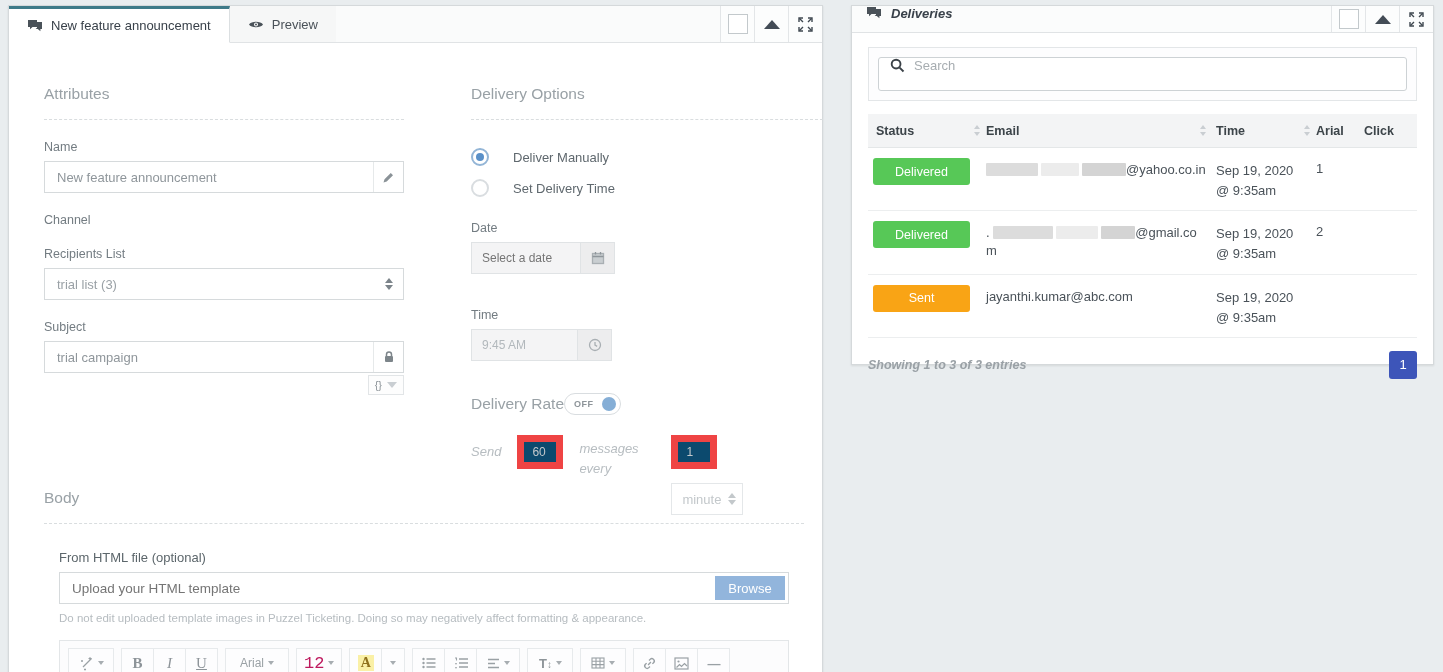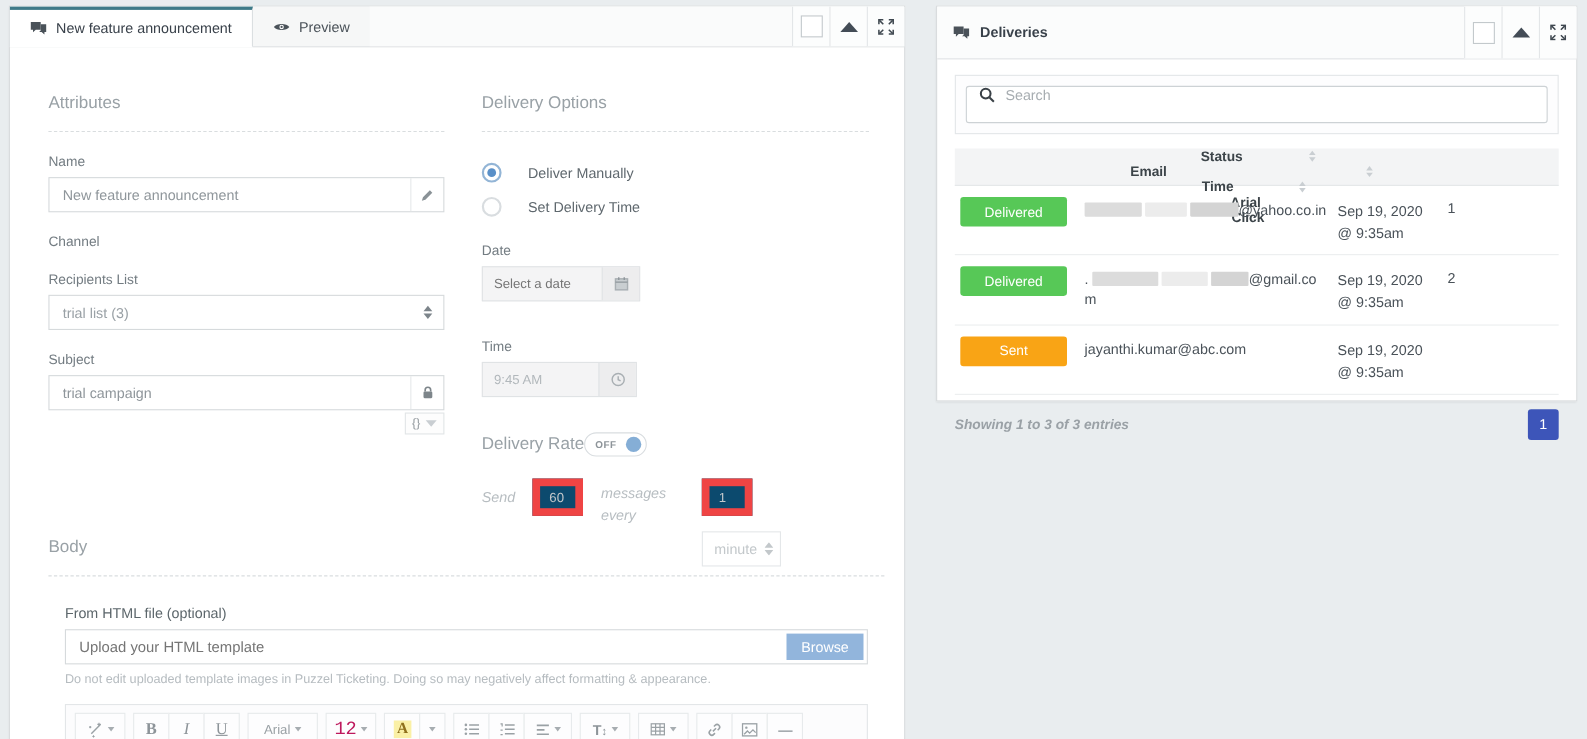--- a/index.html
+++ b/index.html
@@ -14,21 +14,21 @@
   .tab { display:flex; align-items:center; gap:8px; padding:0 18px; font-size:13px; color:#4a5259; cursor:pointer; }
   .tab.active { background:#fff; border-top:3px solid #3e7a88; border-right:1px solid #dbdfe1; color:#39414a; border-bottom:1px solid #fff; margin-bottom:-1px; }
   .tabbar-fill { flex:1; background:#fafbfb; }
   .panel-controls { display:flex; background:#fbfcfc; }
   .pc { width:34px; display:flex; align-items:center; justify-content:center; border-left:1px solid #e3e6e8; cursor:pointer; background:#fcfdfd; }
   .sq-icon { width:20px; height:20px; border:1px solid #c3c9cc; background:#fff; }
   .tri-up { width:0; height:0; border-left:8px solid transparent; border-right:8px solid transparent; border-bottom:9px solid #434c56; }
 
   
   .col-a { position:absolute; left:35px; top:79px; width:360px; }
-  .col-b { position:absolute; left:429px; top:79px; width:352px; }
+  .col-b { position:absolute; left:462px; top:79px; width:352px; }
   .body-sec { position:absolute; left:35px; top:483px; width:760px; }
   .sec-head { font-size:15.5px; color:#99a1a6; padding-bottom:16px; border-bottom:1px dashed #d9dddf; }
   .f-label { display:block; font-size:12.5px; color:#737c82; margin:20px 0 7px; }
   .inp { height:32px; border:1px solid #d6dadc; background:#fff; display:flex; align-items:center; }
   .inp input { flex:1; min-width:0; border:0; outline:0; padding:0 12px; font-size:13px; color:#8f969b; background:transparent; font-family:inherit; }
   .addon { width:30px; align-self:stretch; display:flex; align-items:center; justify-content:center; border-left:1px solid #e6e9ea; cursor:pointer; }
   .sel { height:32px; border:1px solid #d6dadc; background:#fff; display:flex; align-items:center; justify-content:space-between; padding:0 10px 0 12px; font-size:13px; color:#9aa1a6; cursor:pointer; }
   .ud { display:flex; flex-direction:column; gap:2px; align-items:center; }
   .ud .up { width:0;height:0;border-left:4px solid transparent;border-right:4px solid transparent;border-bottom:5px solid #7c848a; }
   .ud .dn { width:0;height:0;border-left:4px solid transparent;border-right:4px solid transparent;border-top:5px solid #7c848a; }
@@ -78,29 +78,29 @@
   .tb-btn { min-width:33px; height:30px; border:1px solid #e7eaec; background:#fdfdfe; display:flex; align-items:center; justify-content:center; gap:4px; color:#8d9499; font-size:13px; padding:0 7px; margin-left:-1px; cursor:pointer; }
   .tb-btn:first-child { margin-left:0; }
   .tb-caret { width:0;height:0;border-left:3.5px solid transparent;border-right:3.5px solid transparent;border-top:4.5px solid #a7adb1; }
   .glyph-b { font-family:"Liberation Serif", serif; font-weight:bold; font-size:15px; }
   .glyph-i { font-family:"Liberation Serif", serif; font-style:italic; font-size:15px; }
   .glyph-u { font-family:"Liberation Serif", serif; font-size:15px; text-decoration:underline; }
   .acolor { background:#faf0a6; color:#8f701c; font-family:"Liberation Serif", serif; font-weight:bold; font-size:14px; padding:0 3px; line-height:1.2; }
   .tglyph { font-size:13px; color:#8d9499; }
 
   
-  .rp-head { height:48px; display:flex; align-items:center; border-bottom:1px solid #e0e3e5; background:#fbfcfc; padding-left:14px; gap:9px; }
+  .rp-head { height:27px; display:flex; border-bottom:1px solid #e0e3e5; background:#fbfcfc; padding-left:14px; gap:9px;font-style:italic; }
   .rp-title { font-size:13px; font-weight:bold; color:#39414a; flex:1; }
   .rp-head .panel-controls { align-self:stretch; }
   .rp-body { padding:14px 16px 0; }
   .search-wrap { border:1px solid #e3e6e8; background:#fdfdfe; padding:9px; }
   .search { height:34px; border:1px solid #cdd2d5; border-radius:3px; background:#fff; display:flex; align-items:flex-start; gap:9px; padding:0 11px; }
   .search input { flex:1; border:0; outline:0; font-size:13px; color:#6b7378; background:transparent; font-family:inherit; }
   .search input::placeholder { color:#a7adb1; }
-  .thead { display:flex; background:#f3f4f5; height:34px; align-items:center; font-size:12.5px; font-weight:bold; color:#3c4449; border-bottom:1px solid #e4e7e8; margin-top:13px;flex-direction:column; }
+  .thead { display:flex; background:#f3f4f5; height:34px; align-items:center; font-size:12.5px; font-weight:bold; color:#3c4449; border-bottom:1px solid #e4e7e8; margin-top:13px; }
   .th { display:flex; align-items:center; justify-content:space-between; }
   .c-status { width:118px; padding-left:8px; padding-right:6px; }
   .c-email  { width:230px; padding-right:10px; }
   .c-time   { width:100px; padding-right:6px; }
   .c-open   { width:48px; }
   .c-click  { width:46px; }
   .sort { display:flex; flex-direction:column; gap:2.5px; }
   .sort .up { width:0;height:0;border-left:3.5px solid transparent;border-right:3.5px solid transparent;border-bottom:4.5px solid #c9ced2; }
   .sort .dn { width:0;height:0;border-left:3.5px solid transparent;border-right:3.5px solid transparent;border-top:4.5px solid #c9ced2; }
   .trow { display:flex; align-items:flex-start; padding:8px 0 9px; border-bottom:1px solid #eceeef; font-size:13px; color:#4a5259; }

